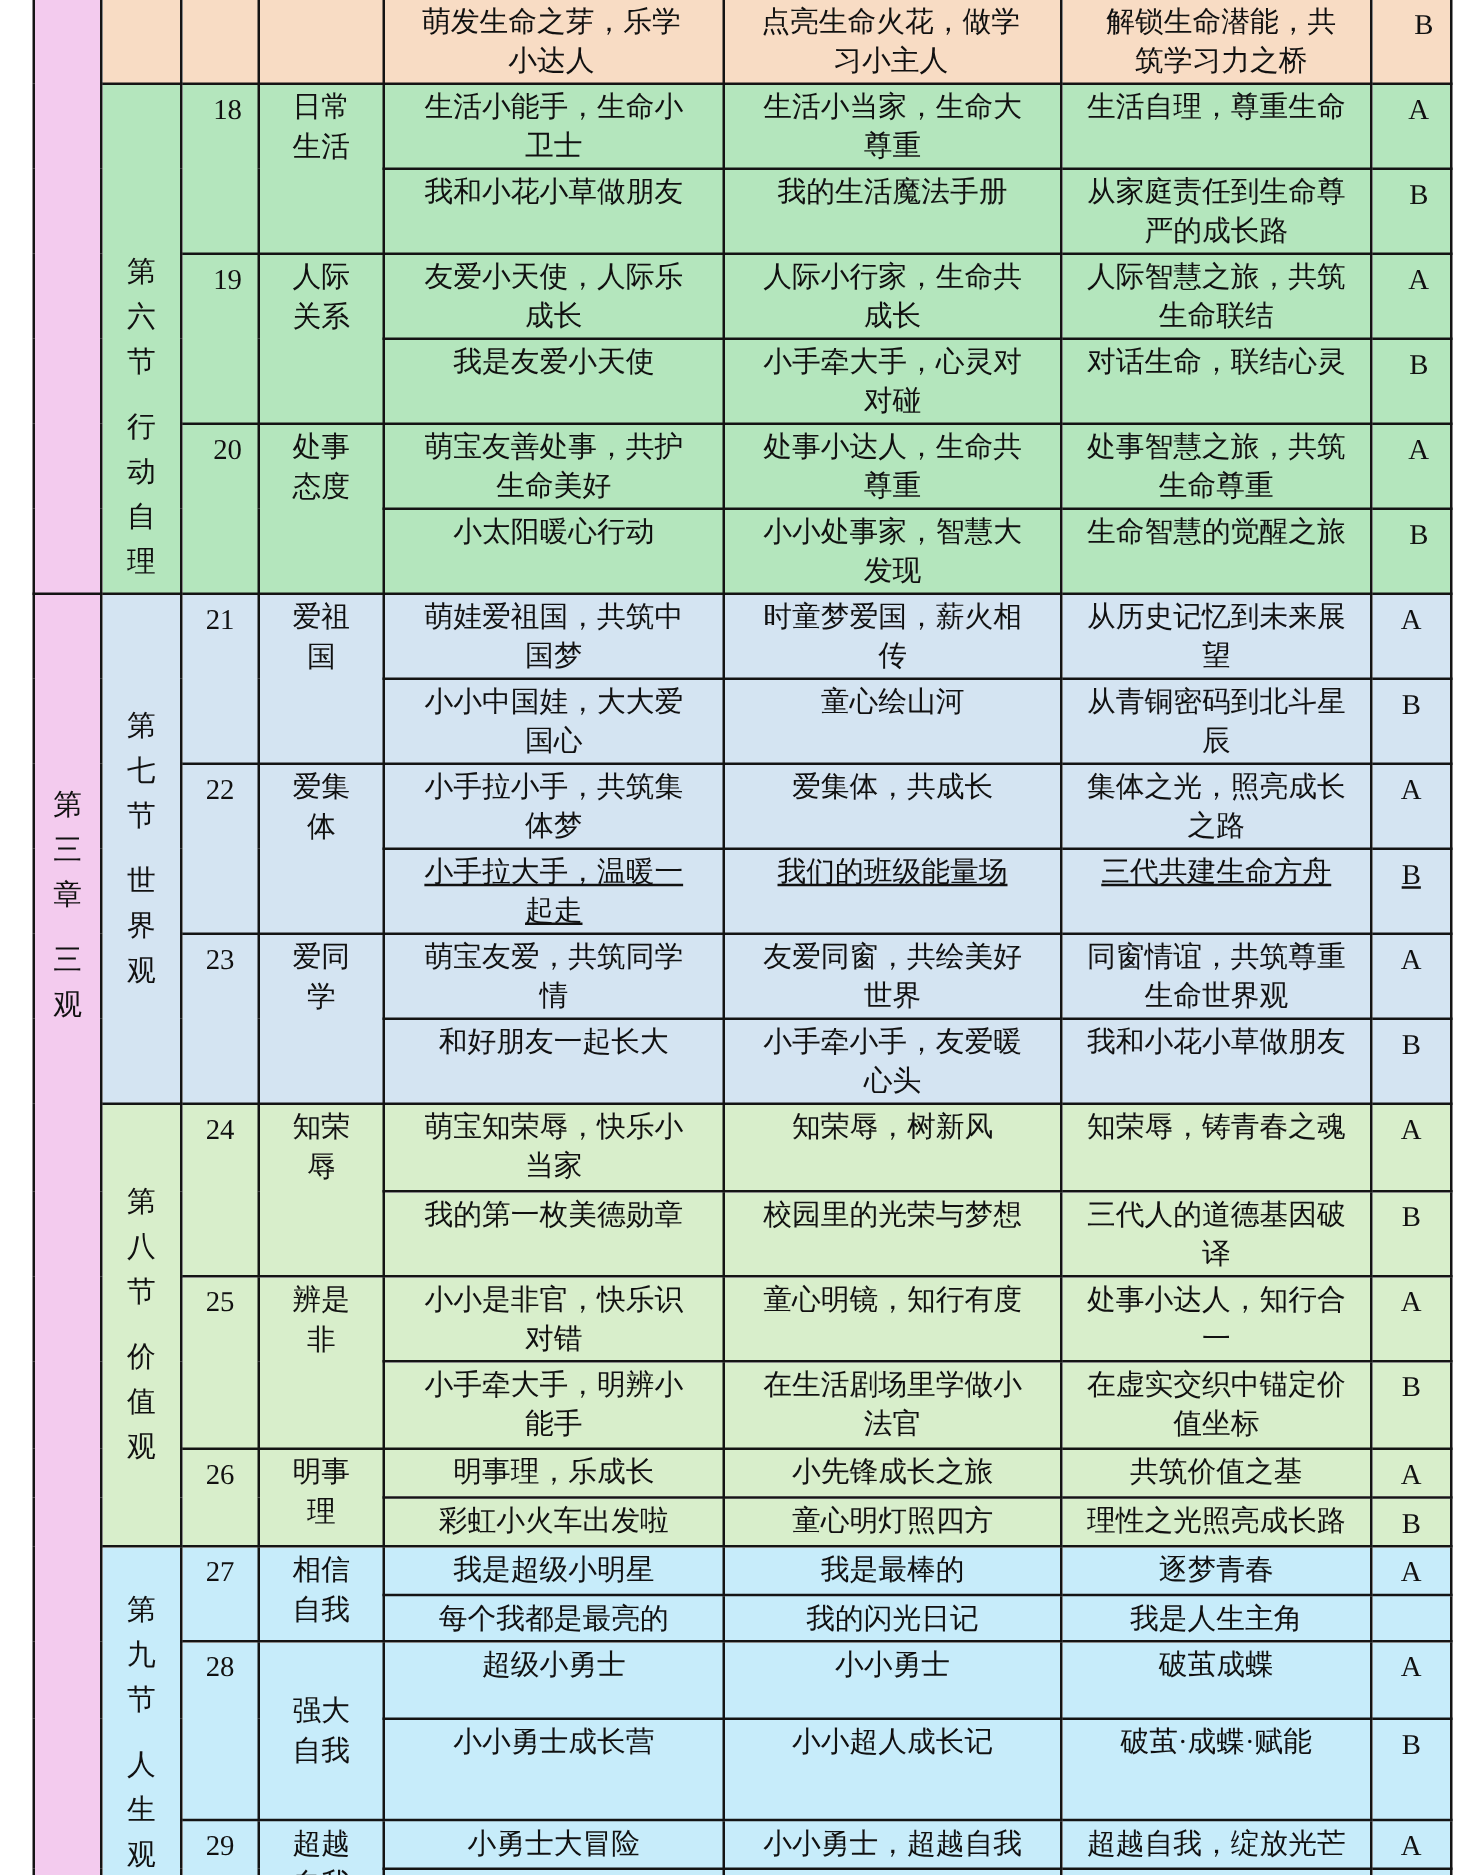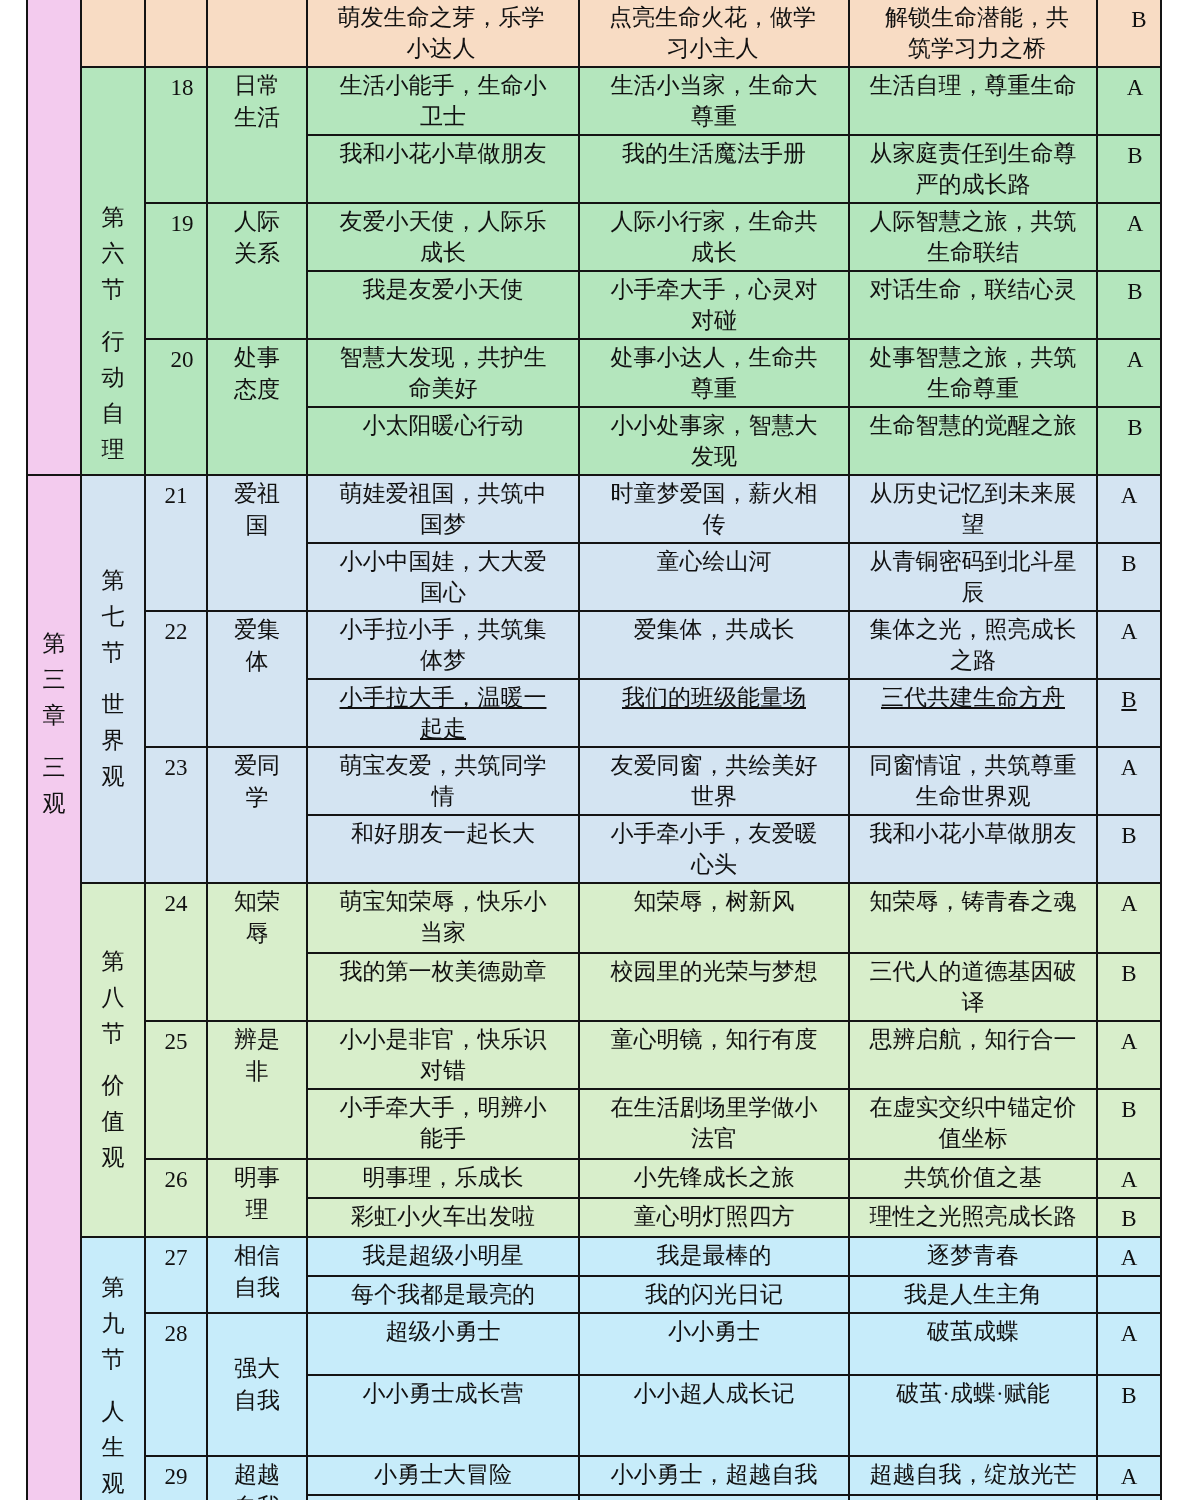--- a/index.html
+++ b/index.html
@@ -102,21 +102,21 @@
       </tr>
       <tr style="height: 65px;">
         <td class="col-c1 theme-green-a">我是友爱小天使</td>
         <td class="col-c2 theme-green-a">小手牵大手，心灵对对碰</td>
         <td class="col-c3 theme-green-a">对话生命，联结心灵</td>
         <td class="col-grade theme-green-a">B</td>
       </tr>
       <tr style="height: 65px;">
         <td class="col-num theme-green-a" rowspan="2">20</td>
         <td class="col-topic theme-green-a" rowspan="2">处事态度</td>
-        <td class="col-c1 theme-green-a">智慧大发现，共护生命美好</td>
+        <td class="col-c1 theme-green-a">萌宝友善处事，共护生命美好</td>
         <td class="col-c2 theme-green-a">处事小达人，生命共尊重</td>
         <td class="col-c3 theme-green-a">处事智慧之旅，共筑生命尊重</td>
         <td class="col-grade theme-green-a">A</td>
       </tr>
       <tr style="height: 65px;">
         <td class="col-c1 theme-green-a">小太阳暖心行动</td>
         <td class="col-c2 theme-green-a">小小处事家，智慧大发现</td>
         <td class="col-c3 theme-green-a">生命智慧的觉醒之旅</td>
         <td class="col-grade theme-green-a">B</td>
       </tr>
@@ -200,21 +200,21 @@
         <td class="col-c1 theme-green-b">我的第一枚美德勋章</td>
         <td class="col-c2 theme-green-b">校园里的光荣与梦想</td>
         <td class="col-c3 theme-green-b">三代人的道德基因破译</td>
         <td class="col-grade theme-green-b">B</td>
       </tr>
       <tr style="height: 65px;">
         <td class="col-num theme-green-b" rowspan="2">25</td>
         <td class="col-topic theme-green-b" rowspan="2">辨是非</td>
         <td class="col-c1 theme-green-b">小小是非官，快乐识对错</td>
         <td class="col-c2 theme-green-b">童心明镜，知行有度</td>
-        <td class="col-c3 theme-green-b">思辨启航，知行合一</td>
+        <td class="col-c3 theme-green-b">处事小达人，知行合一</td>
         <td class="col-grade theme-green-b">A</td>
       </tr>
       <tr style="height: 70px;">
         <td class="col-c1 theme-green-b">小手牵大手，明辨小能手</td>
         <td class="col-c2 theme-green-b">在生活剧场里学做小法官</td>
         <td class="col-c3 theme-green-b">在虚实交织中锚定价值坐标</td>
         <td class="col-grade theme-green-b">B</td>
       </tr>
       <tr style="height: 37px;">
         <td class="col-num theme-green-b" rowspan="2">26</td>

